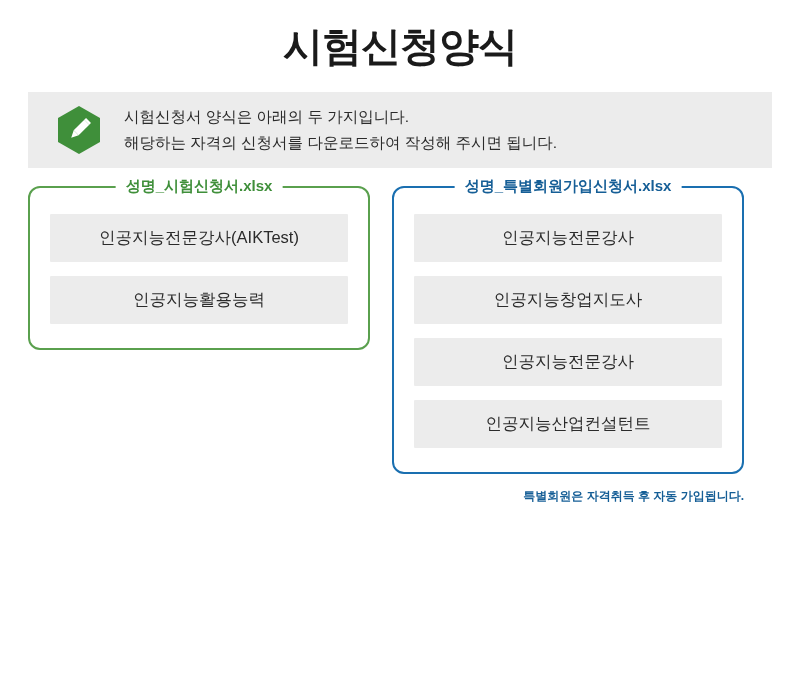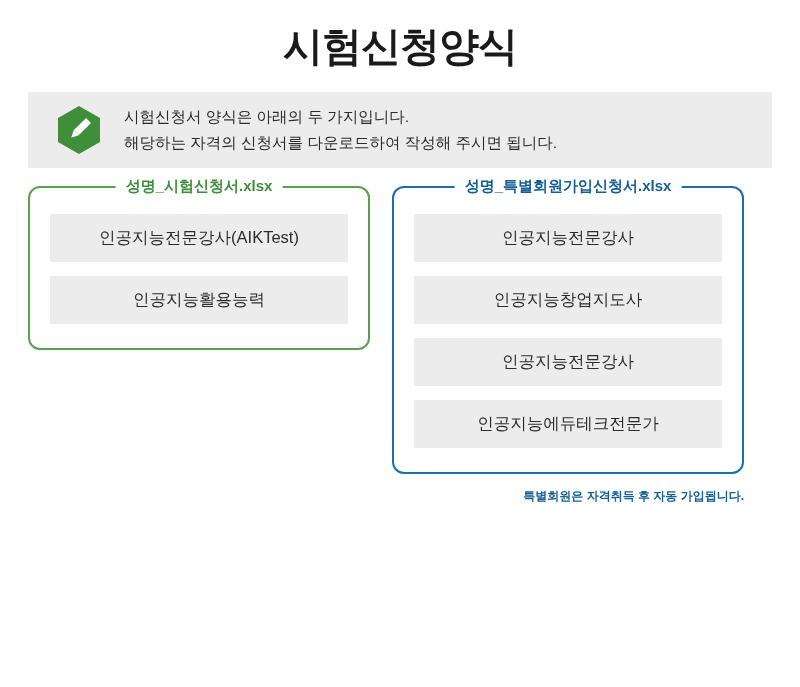--- a/index.html
+++ b/index.html
@@ -150,19 +150,19 @@
         <div class="item">인공지능활용능력</div>
       </div>
     </div>
 
     <div class="col-right">
       <div class="group blue">
         <div class="group-legend">성명_특별회원가입신청서.xlsx</div>
         <div class="item">인공지능전문강사</div>
         <div class="item">인공지능창업지도사</div>
         <div class="item">인공지능전문강사</div>
-        <div class="item">인공지능에듀테크전문가</div>
+        <div class="item">인공지능산업컨설턴트</div>
       </div>
       <div class="footnote">특별회원은 자격취득 후 자동 가입됩니다.</div>
     </div>
 
   </div>
 </div>
 
 </body></html>

